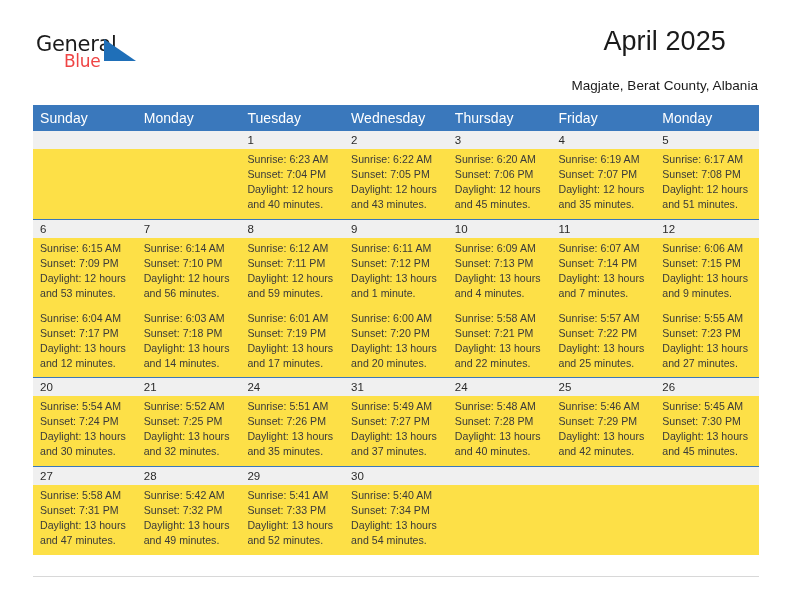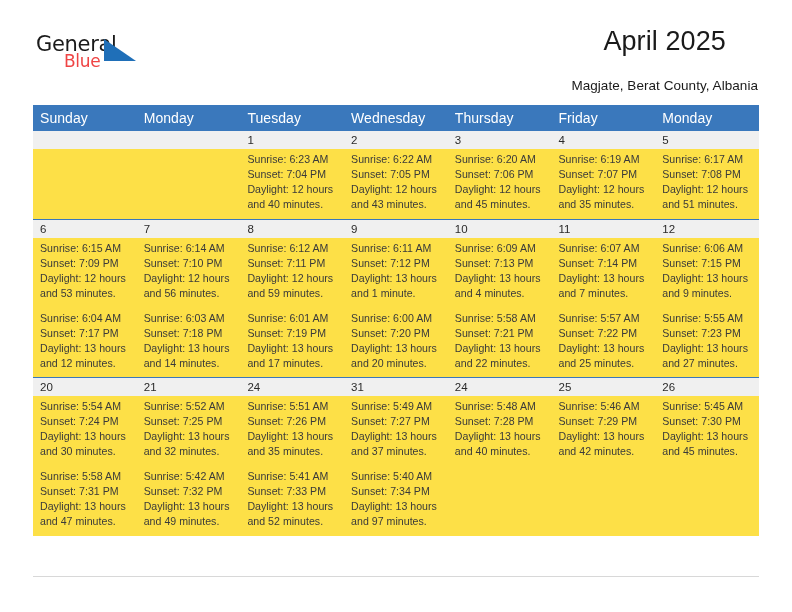--- a/index.html
+++ b/index.html
@@ -364,20 +364,29 @@
         <td>
           <span class="detail-line">Sunrise: 5:45 AM</span>
           <span class="detail-line">Sunset: 7:30 PM</span>
           <span class="detail-line">Daylight: 13 hours</span>
           <span class="detail-line">and 45 minutes.</span>
         </td>
       </tr>
     </tbody>
 
     <tbody>
+      <tr class="daynum-row">
+        <td>27</td>
+        <td>28</td>
+        <td>29</td>
+        <td>30</td>
+        <td></td>
+        <td></td>
+        <td></td>
+      </tr>
       <tr class="detail-row">
         <td>
           <span class="detail-line">Sunrise: 5:58 AM</span>
           <span class="detail-line">Sunset: 7:31 PM</span>
           <span class="detail-line">Daylight: 13 hours</span>
           <span class="detail-line">and 47 minutes.</span>
         </td>
         <td>
           <span class="detail-line">Sunrise: 5:42 AM</span>
           <span class="detail-line">Sunset: 7:32 PM</span>
@@ -387,21 +396,21 @@
         <td>
           <span class="detail-line">Sunrise: 5:41 AM</span>
           <span class="detail-line">Sunset: 7:33 PM</span>
           <span class="detail-line">Daylight: 13 hours</span>
           <span class="detail-line">and 52 minutes.</span>
         </td>
         <td>
           <span class="detail-line">Sunrise: 5:40 AM</span>
           <span class="detail-line">Sunset: 7:34 PM</span>
           <span class="detail-line">Daylight: 13 hours</span>
-          <span class="detail-line">and 97 minutes.</span>
+          <span class="detail-line">and 54 minutes.</span>
         </td>
         <td class="empty-cell"></td>
         <td class="empty-cell"></td>
         <td class="empty-cell"></td>
       </tr>
     </tbody>
   </table>
 </div>
 
 <div class="cal-bottom-rule"></div>

